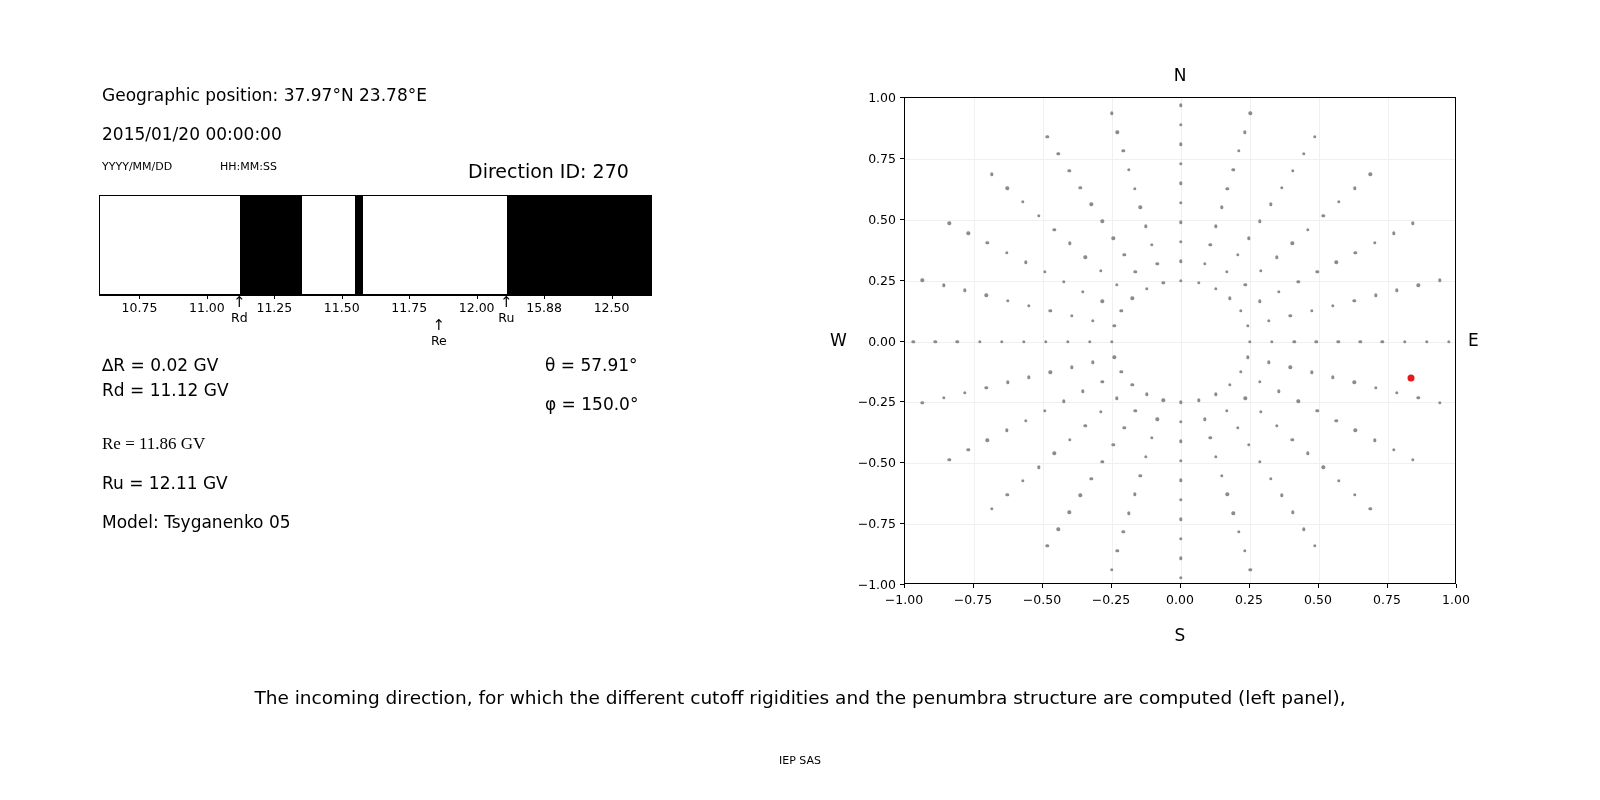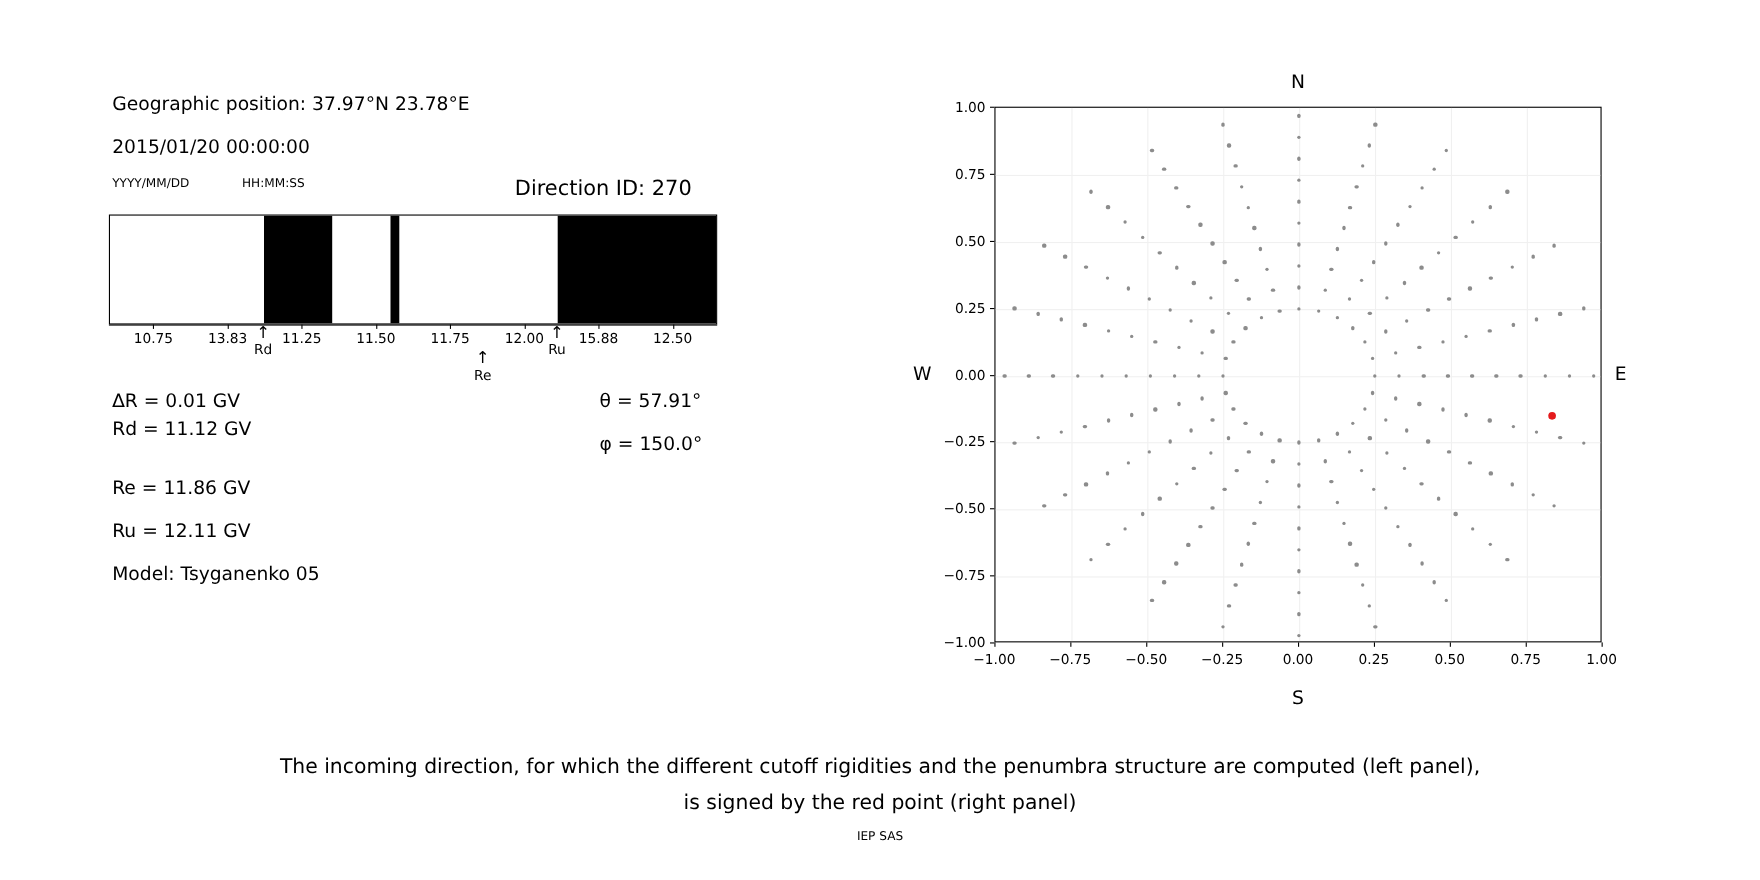--- a/index.html
+++ b/index.html
@@ -112,21 +112,21 @@
   }
 
   
   .val {
     position: absolute;
     font-size: 17px;
     white-space: nowrap;
   }
   #val-dR  { left: 102px; top: 355px; }
   #val-Rd  { left: 102px; top: 380px; }
-  #val-Re  { left: 102px; top: 434px; }
+  #val-Re  { left: 102px; top: 434px; font-family: Liberation Serif, serif; }
   #val-Ru  { left: 102px; top: 473px; }
   #val-model { left: 102px; top: 512px; }
   #val-theta { left: 545px; top: 355px; }
   #val-phi   { left: 545px; top: 394px; }
 
   
   #right-panel {
     position: absolute;
     left: 820px;
     top: 55px;
@@ -239,36 +239,36 @@
         <div class="pen-bar" style="left: 254.92px; width: 8.09268px;"></div>
         <div class="pen-bar" style="left: 407.332px; width: 145.668px;"></div>
       </div>
   </div>
 
   <div id="pen-axis">
     <div class="axis-line"></div>
   <div class="tick" style="left: 40.4634px;"></div>
       <div class="tick-label" style="left: 40.4634px; text-align: center;">10.75</div>
       <div class="tick" style="left: 107.902px;"></div>
-      <div class="tick-label" style="left: 107.902px;">13.83</div>
+      <div class="tick-label" style="left: 107.902px;">11.00</div>
       <div class="tick" style="left: 175.341px;"></div>
       <div class="tick-label" style="left: 175.341px;">11.25</div>
       <div class="tick" style="left: 242.78px;"></div>
       <div class="tick-label" style="left: 242.78px;">11.50</div>
       <div class="tick" style="left: 310.22px;"></div>
       <div class="tick-label" style="left: 310.22px;">11.75</div>
       <div class="tick" style="left: 377.659px;"></div>
       <div class="tick-label" style="left: 377.659px;">12.00</div>
       <div class="tick" style="left: 445.098px;"></div>
       <div class="tick-label" style="left: 445.098px;">15.88</div>
       <div class="tick" style="left: 512.537px;"></div>
       <div class="tick-label" style="left: 512.537px;">12.50</div>
     </div>
 
-  <div class="val" id="val-dR">∆R = 0.01 GV</div>
+  <div class="val" id="val-dR">∆R = 0.02 GV</div>
   <div class="val" id="val-Rd">Rd = 11.12 GV</div>
   <div class="val" id="val-Re">Re = 11.86 GV</div>
   <div class="val" id="val-Ru">Ru = 12.11 GV</div>
   <div class="val" id="val-model">Model: Tsyganenko 05</div>
   <div class="val" id="val-theta">θ = 57.91°</div>
   <div class="val" id="val-phi">φ = 150.0°</div>
 <div class="marker" style="left: 239.273px; top: 295px;">
       <span class="arrow">↑</span>
       <span class="mlabel">Rd</span>
     </div>
@@ -577,15 +577,14 @@
     <div class="tickmark-y" style="left: 80px; top: 163.75px;"></div>
     <div class="ax-tick-y" style="left: 28px; width: 48px; top: 163.75px;">0.50</div>
     <div class="tickmark-y" style="left: 80px; top: 102.875px;"></div>
     <div class="ax-tick-y" style="left: 28px; width: 48px; top: 102.875px;">0.75</div>
     <div class="tickmark-y" style="left: 80px; top: 42px;"></div>
     <div class="ax-tick-y" style="left: 28px; width: 48px; top: 42px;">1.00</div>
   </div>
 
 <div id="caption">
   <div>The incoming direction, for which the different cutoff rigidities and the penumbra structure are computed (left panel),</div>
-  <div>is signed by the red point (right panel)</div>
 </div>
 <div id="footer">IEP SAS</div>
 
 </body></html>

